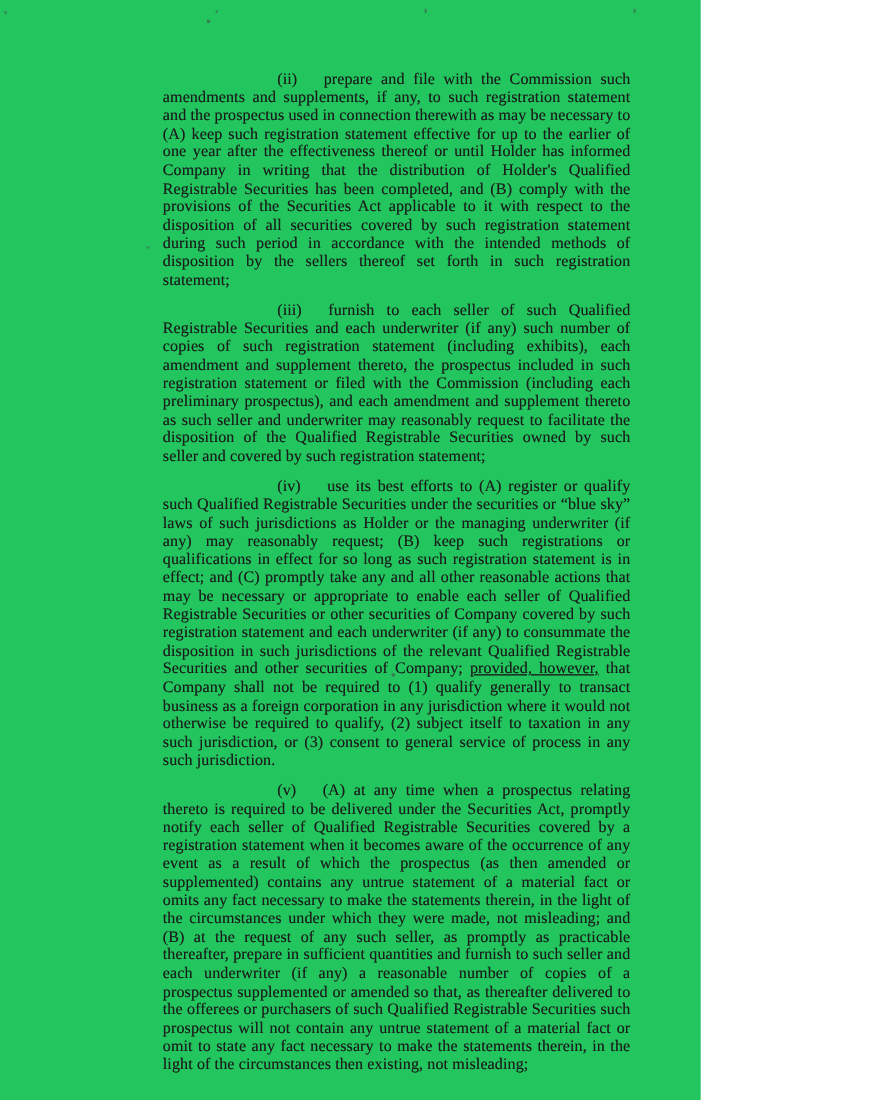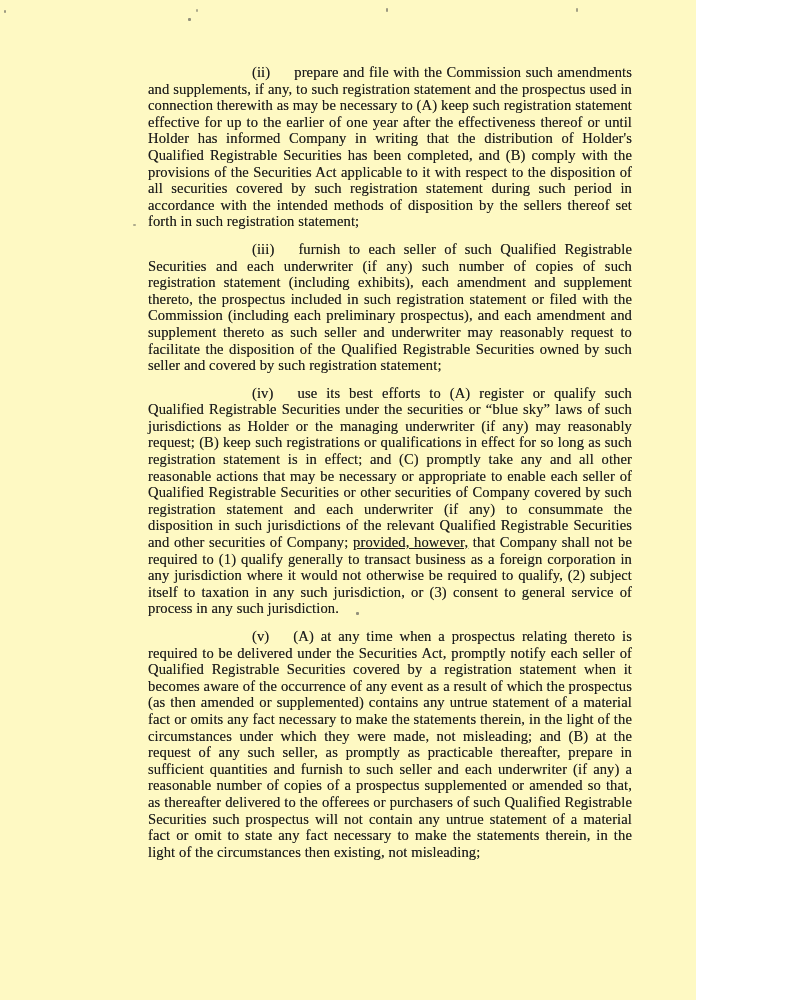--- a/index.html
+++ b/index.html
@@ -2,23 +2,23 @@
 <html><head>
 <meta charset="utf-8">
 <style>
   html, body {
     margin: 0;
     padding: 0;
     background: #ffffff;
   }
   .page {
     position: relative;
-    width: 696px;
+    width: 637px;
     height: 1000px;
-    background: #fef9c3;
+    background: #22c55e;
     overflow: hidden;
     font-family: "Liberation Serif", "DejaVu Serif", serif;
     color: #1c1c1c;
   }
   .textblock {
     position: absolute;
     left: 148px;
     right: 64px;
     top: 64px;
     text-align: justify;

